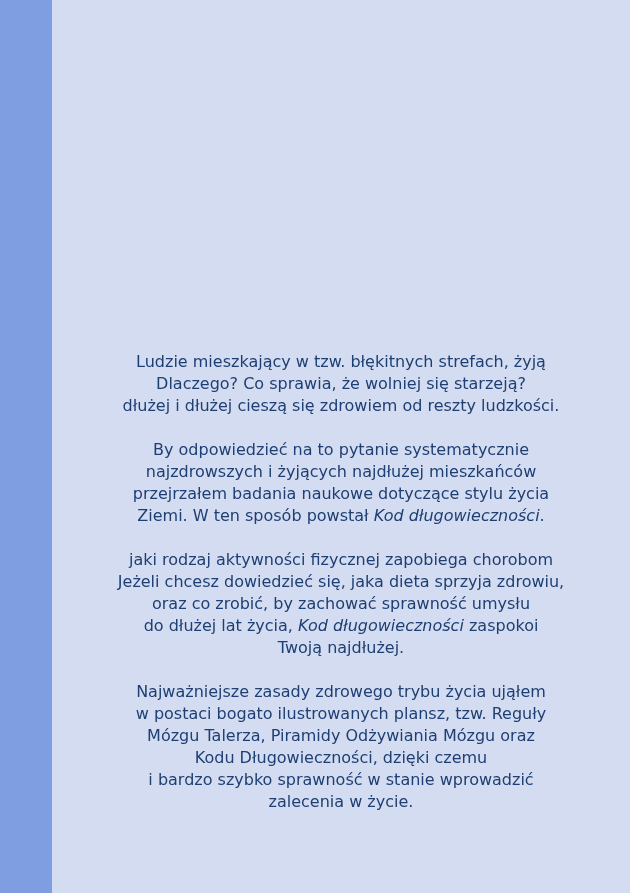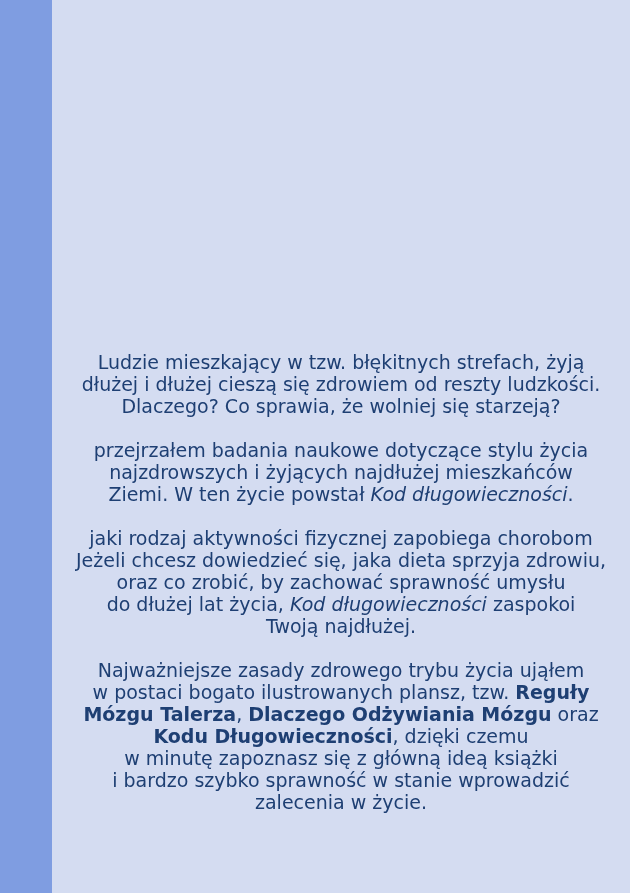--- a/index.html
+++ b/index.html
@@ -13,56 +13,56 @@
     position: absolute; left: 0; top: 0;
     width: 52px; height: 893px;
     background: #7f9de1;
   }
   .content {
     position: absolute;
     left: 52px; right: 0;
     top: 351px;
     text-align: center;
     color: #1e3f73;
-    font-size: 19px;
+    font-size: 16px;
     line-height: 22px;
   }
   .para { margin: 0 0 22px 0; }
   .line { display: block; white-space: nowrap; }
   em { }
-  strong { font-weight: bold; }
+  strong { font-weight: normal; }
 </style>
 </head>
 <body>
 
 <div class="strip"></div>
 
 <div class="content">
   <p class="para">
     <span class="line"><span>Ludzie mieszkający w tzw. błękitnych strefach, żyją</span></span>
+    <span class="line"><span>Dlaczego? Co sprawia, że wolniej się starzeją?</span></span>
     <span class="line"><span>dłużej i dłużej cieszą się zdrowiem od reszty ludzkości.</span></span>
-    <span class="line"><span>Dlaczego? Co sprawia, że wolniej się starzeją?</span></span>
   </p>
 
   <p class="para">
+    <span class="line"><span>By odpowiedzieć na to pytanie systematycznie</span></span>
+    <span class="line"><span>najzdrowszych i żyjących najdłużej mieszkańców</span></span>
     <span class="line"><span>przejrzałem badania naukowe dotyczące stylu życia</span></span>
-    <span class="line"><span>najzdrowszych i żyjących najdłużej mieszkańców</span></span>
-    <span class="line"><span>Ziemi. W ten życie powstał </span><em>Kod długowieczności</em><span>.</span></span>
+    <span class="line"><span>Ziemi. W ten sposób powstał </span><em>Kod długowieczności</em><span>.</span></span>
   </p>
 
   <p class="para">
     <span class="line"><span>jaki rodzaj aktywności fizycznej zapobiega chorobom</span></span>
     <span class="line"><span>Jeżeli chcesz dowiedzieć się, jaka dieta sprzyja zdrowiu,</span></span>
     <span class="line"><span>oraz co zrobić, by zachować sprawność umysłu</span></span>
     <span class="line"><span>do dłużej lat życia, </span><em>Kod długowieczności</em><span> zaspokoi</span></span>
     <span class="line"><span>Twoją najdłużej.</span></span>
   </p>
 
   <p class="para">
     <span class="line"><span>Najważniejsze zasady zdrowego trybu życia ująłem</span></span>
     <span class="line"><span>w postaci bogato ilustrowanych plansz, tzw. </span><strong>Reguły</strong></span>
-    <span class="line"><strong>Mózgu Talerza</strong><span>, </span><strong>Dlaczego Odżywiania Mózgu</strong><span> oraz</span></span>
+    <span class="line"><strong>Mózgu Talerza</strong><span>, </span><strong>Piramidy Odżywiania Mózgu</strong><span> oraz</span></span>
     <span class="line"><strong>Kodu Długowieczności</strong><span>, dzięki czemu</span></span>
-    <span class="line"><span>w minutę zapoznasz się z główną ideą książki</span></span>
     <span class="line"><span>i bardzo szybko sprawność w stanie wprowadzić</span></span>
     <span class="line"><span>zalecenia w życie.</span></span>
   </p>
 </div>
 
 </body></html>

